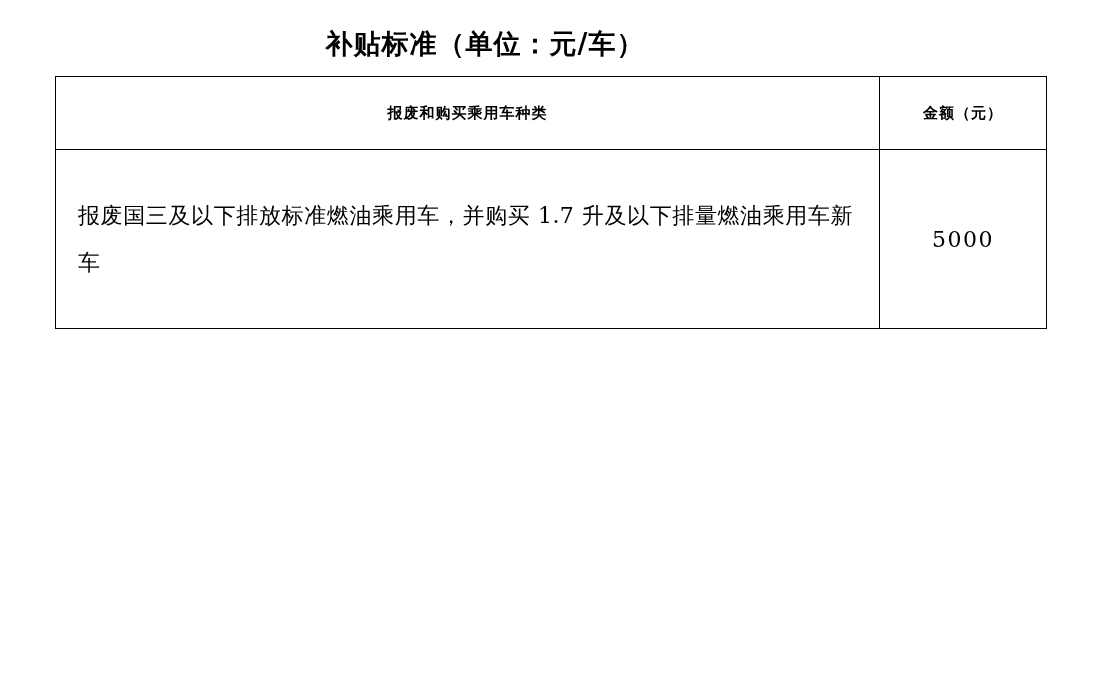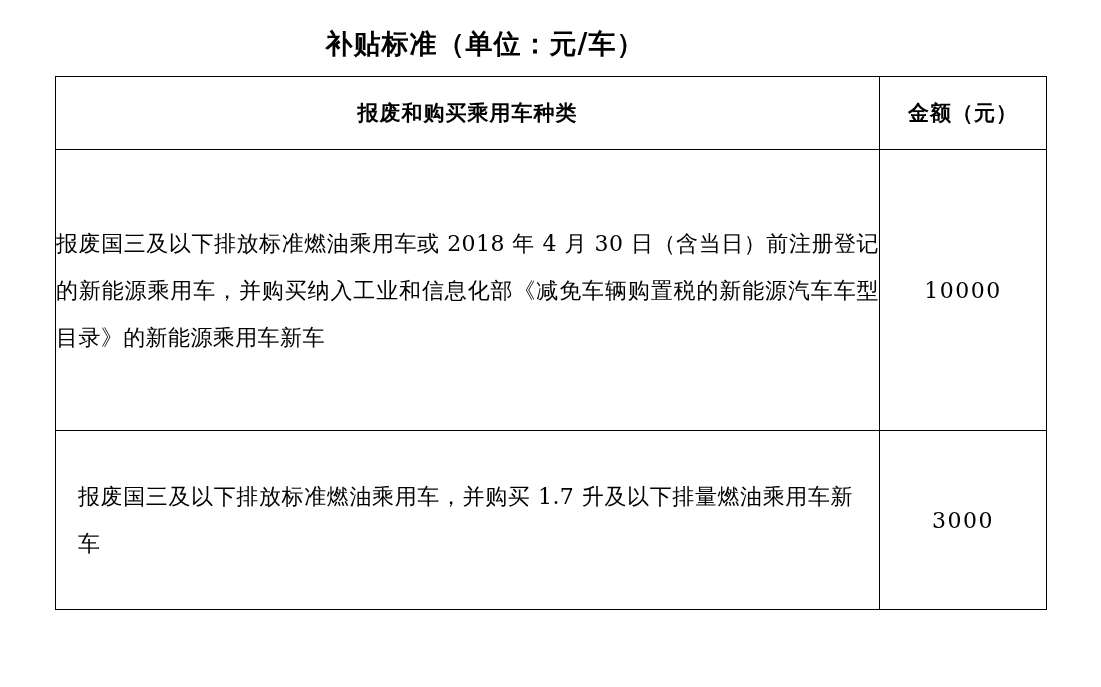--- a/index.html
+++ b/index.html
@@ -41,21 +41,21 @@
   table.subsidy td, table.subsidy th {
     border: 1.5px solid #000;
     vertical-align: middle;
     padding: 0;
   }
   .col-desc { width: 824px; }
   .col-amt  { width: 167px; }
 
   .head-cell {
     text-align: center;
-    font-size: 21px;
+    font-size: 15px;
     font-weight: bold;
     letter-spacing: 1px;
     height: 72px;
     line-height: 72px;
     font-family: "DejaVu Serif", "Liberation Serif", serif;
   }
   .desc-cell {
     font-size: 22px;
     line-height: 47px;
     text-align: justify;
@@ -84,25 +84,21 @@
         <col class="col-desc">
         <col class="col-amt">
       </colgroup>
       <thead>
         <tr>
           <th class="head-cell">报废和购买乘用车种类</th>
           <th class="head-cell">金额（元）</th>
         </tr>
       </thead>
       <tbody>
-        <tr class="row1">
-          <td class="desc-cell">报废国三及以下排放标准燃油乘用车或 2018 年 4 月 30 日（含当日）前注册登记的新能源乘用车，并购买纳入工业和信息化部《减免车辆购置税的新能源汽车车型目录》的新能源乘用车新车</td>
-          <td class="amt-cell">10000</td>
-        </tr>
         <tr class="row2">
           <td class="desc-cell">报废国三及以下排放标准燃油乘用车，并购买 1.7 升及以下排量燃油乘用车新车</td>
-          <td class="amt-cell">3000</td>
+          <td class="amt-cell">5000</td>
         </tr>
       </tbody>
     </table>
   </div>
 
 </div>
 
 </body></html>

